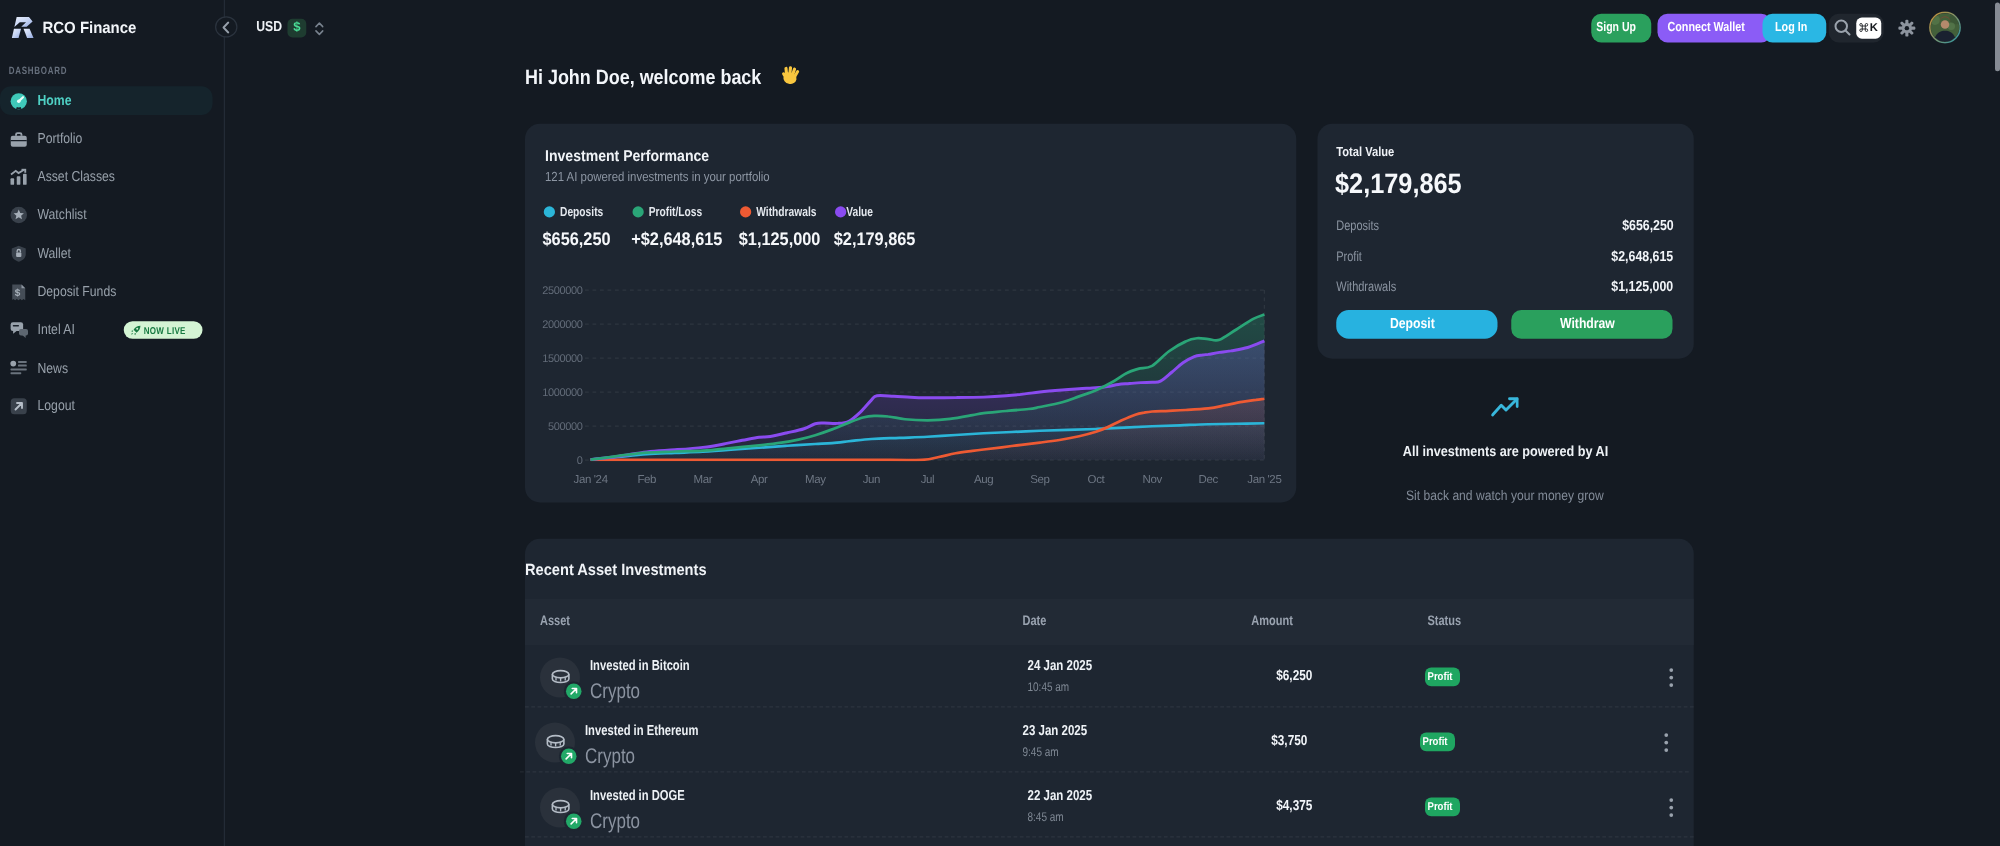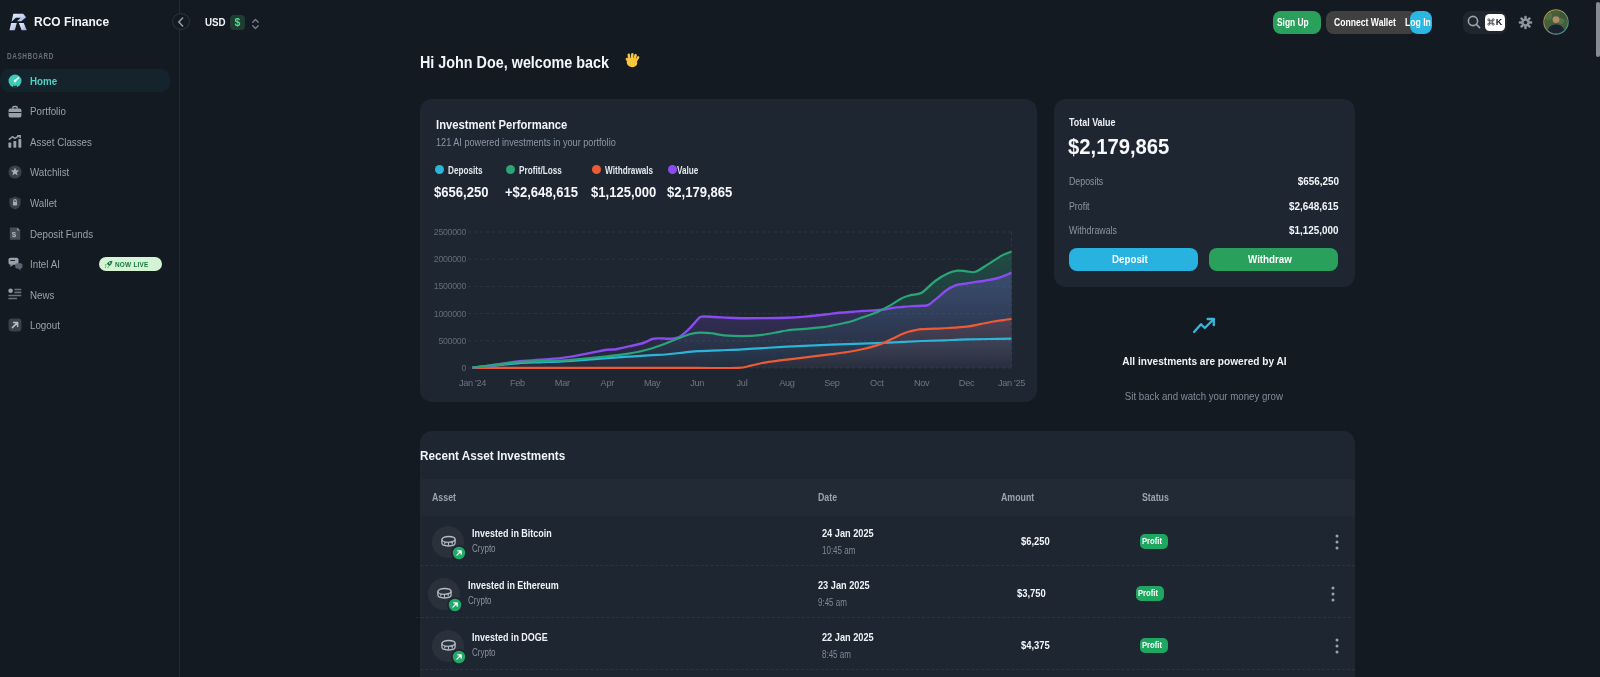--- a/index.html
+++ b/index.html
@@ -14,22 +14,22 @@
 .live { margin-left:auto; margin-right:8.5px; background:#d4f4d4; border-radius:7px; height:13.5px; display:flex; align-items:center; gap:2px; padding:0 5px; }
 .live span { font-size:8px; font-weight:bold; color:#187a42; letter-spacing:.3px; }
 #logo { position:absolute; left:9px; top:12px; }
 #brand { position:absolute; left:34px; top:14px; font-size:13px; font-weight:bold; color:#f2f5f9; }
 #collapse { position:absolute; left:172px; top:13px; width:18px; height:17px; border:1px solid #2b333e; background:#141a22; border-radius:50%; display:flex; align-items:center; justify-content:center; z-index:5; }
 #usd { position:absolute; left:205px; top:15.5px; font-size:11.5px; font-weight:bold; color:#eef1f5; }
 #usdbadge { position:absolute; left:230px; top:15px; width:15px; height:15px; background:#1e3c30; border-radius:4px; color:#4ade96; font-size:10.5px; font-weight:bold; text-align:center; line-height:15px; }
 #updown { position:absolute; left:251.5px; top:16px; }
 .hbtn { position:absolute; top:10.5px; height:23.5px; border-radius:8px; color:#fff; font-size:10.5px; font-weight:bold; display:flex; align-items:center; justify-content:center; white-space:nowrap; }
 #signup { left:1272.5px; width:48.5px; background:#2aa05d; }
-#connect { left:1326px; width:91px; background:#404040; }
-#login { left:1410px; width:22px; background:#2ab7e4; }
+#connect { left:1326px; width:91px; background:#8b5cf6; }
+#login { left:1410px; width:51px; background:#2ab7e4; }
 #search { position:absolute; left:1462.5px; top:11px; width:44.5px; height:22.5px; background:#20262e; border-radius:8px; }
 #search .mag { position:absolute; left:3px; top:3px; }
 #cmdk { position:absolute; left:22px; top:3px; width:20px; height:16.5px; background:#fff; border-radius:4.5px; display:flex; align-items:center; justify-content:center; }
 #cmdk b { font-size:9px; color:#15181d; }
 #gear { position:absolute; left:1518px; top:15px; }
 #avatar { position:absolute; left:1543px; top:9px; }
 #hi { position:absolute; left:420px; top:53px; font-size:16.5px; font-weight:bold; color:#f3f6fa; white-space:nowrap; }
 #hand { position:absolute; left:203px; top:-1px; }
 #ipcard { left:420px; top:99px; width:617px; height:303px; }
 #tvcard { left:1053.5px; top:99px; width:301px; height:188px; }
@@ -39,33 +39,33 @@
 #ipsub { position:absolute; left:16px; top:37px; font-size:10.5px; color:#8d96a3; white-space:nowrap; }
 .lglab { font-size:10.5px; font-weight:bold; color:#e4e8ee; white-space:nowrap; }
 .lgval { position:absolute; top:85px; font-size:14.5px; font-weight:bold; color:#f5f7fa; white-space:nowrap; }
 #chart { position:absolute; left:0; top:0; width:617px; height:303px; }
 #tvtitle { position:absolute; left:15.5px; top:16.5px; font-size:10.5px; font-weight:bold; color:#eef1f6; }
 #tvval { position:absolute; left:14.5px; top:35px; font-size:22.5px; font-weight:bold; color:#f6f8fb; }
 .tvrow { position:absolute; left:15.5px; right:16px; height:14px; }
 .tvrow .l { position:absolute; left:0; font-size:11px; color:#8b94a1; }
 .tvrow .v { position:absolute; right:0; font-size:11.5px; font-weight:bold; color:#f2f5f9; }
 .tvbtn { position:absolute; top:148.5px; height:23px; border-radius:8px; color:#fff; font-size:11.5px; font-weight:bold; display:flex; align-items:center; justify-content:center; }
-#depbtn { left:15.5px; width:129px; background:#27b2e0; }
+#depbtn { left:15.5px; width:129px; background:#27b2e0;border-radius:10px; }
 #wdbtn { left:155.5px; width:129px; background:#2aa05d; }
 #promo { position:absolute; left:1053px; top:317px; width:302px; text-align:center; }
 #promo .ttl { margin-top:16px; font-size:11.5px; font-weight:bold; color:#eef2f6; }
 #promo .sub { margin-top:23px; font-size:11px; color:#828b98; }
 #tbtitle { left:0; top:17px; font-size:13px; }
 #thead { position:absolute; left:0; top:48px; width:935px; height:36.5px; background:#222a35; }
 .thc { position:absolute; top:12px; font-size:11px; font-weight:bold; color:#9aa3b0; }
 .trow { position:absolute; width:935px; height:52px; border-bottom:1px dashed rgba(138,147,160,.13); }
 .aicon { position:absolute; left:12px; top:12.5px; width:32px; height:32px; background:#2a313b; border-radius:50%; display:flex; align-items:center; justify-content:center; }
 .at { position:absolute; left:52px; top:13.5px; }
 .t1 { font-size:11.5px; font-weight:bold; color:#eef2f6; white-space:nowrap; }
-.t2 { font-size:10px; color:#8b93a0; margin-top:4px; }
+.t2 { font-size:17px; color:#8b93a0; margin-top:4px; }
 .t3 { font-size:10px; color:#7f8894; margin-top:6px; }
 .dt { position:absolute; left:402px; top:13.5px; }
 .amt { position:absolute; left:585px; top:21px; font-size:11.5px; font-weight:bold; color:#f2f5f9;margin-left:16px; }
 .pbadge { position:absolute; left:719.5px; top:20px; width:28px; height:15.5px; background:#1fa661; border-radius:5px; color:#fff; font-size:9px; font-weight:bold; display:flex; align-items:center; justify-content:center; }
 .keb { position:absolute; left:915px; top:20px; }
 #sbthumb { position:absolute; right:0.5px; top:2px; width:4px; height:55px; background:#9aa0a8; border-radius:2px; opacity:.85; z-index:9; }
 </style></head>
 <body>
 <div id="sidebar">
   <div id="logo"><svg width="20" height="20" viewBox="0 0 24 24">

